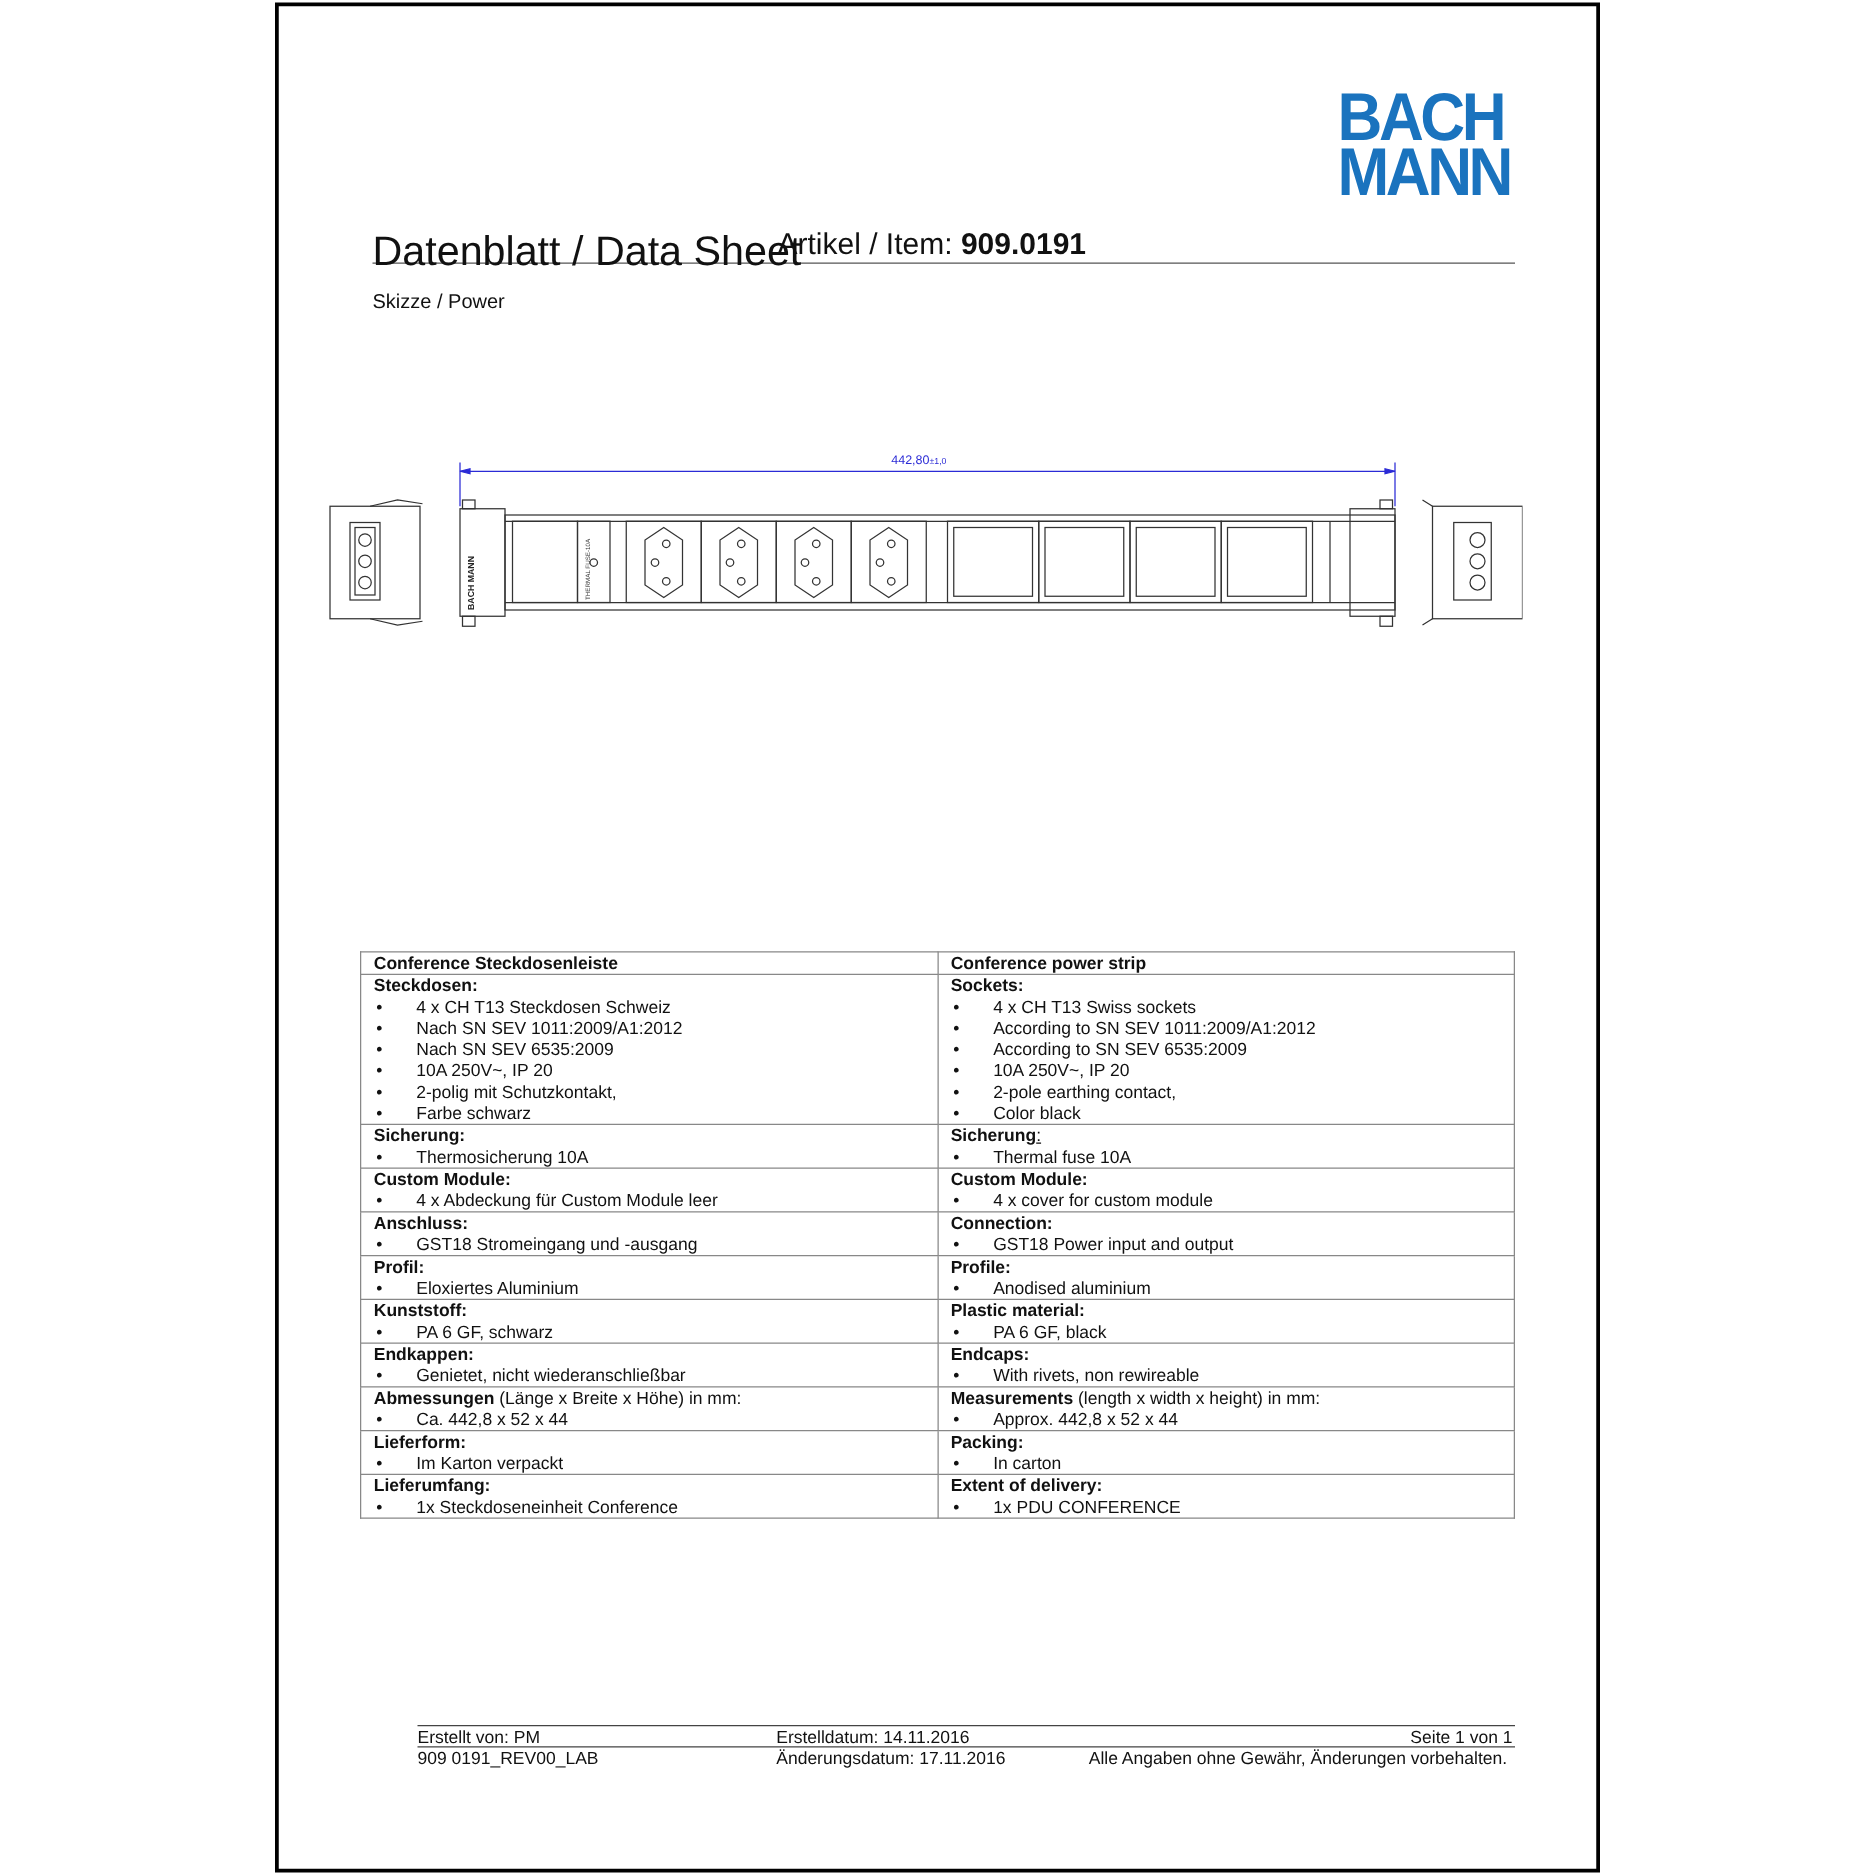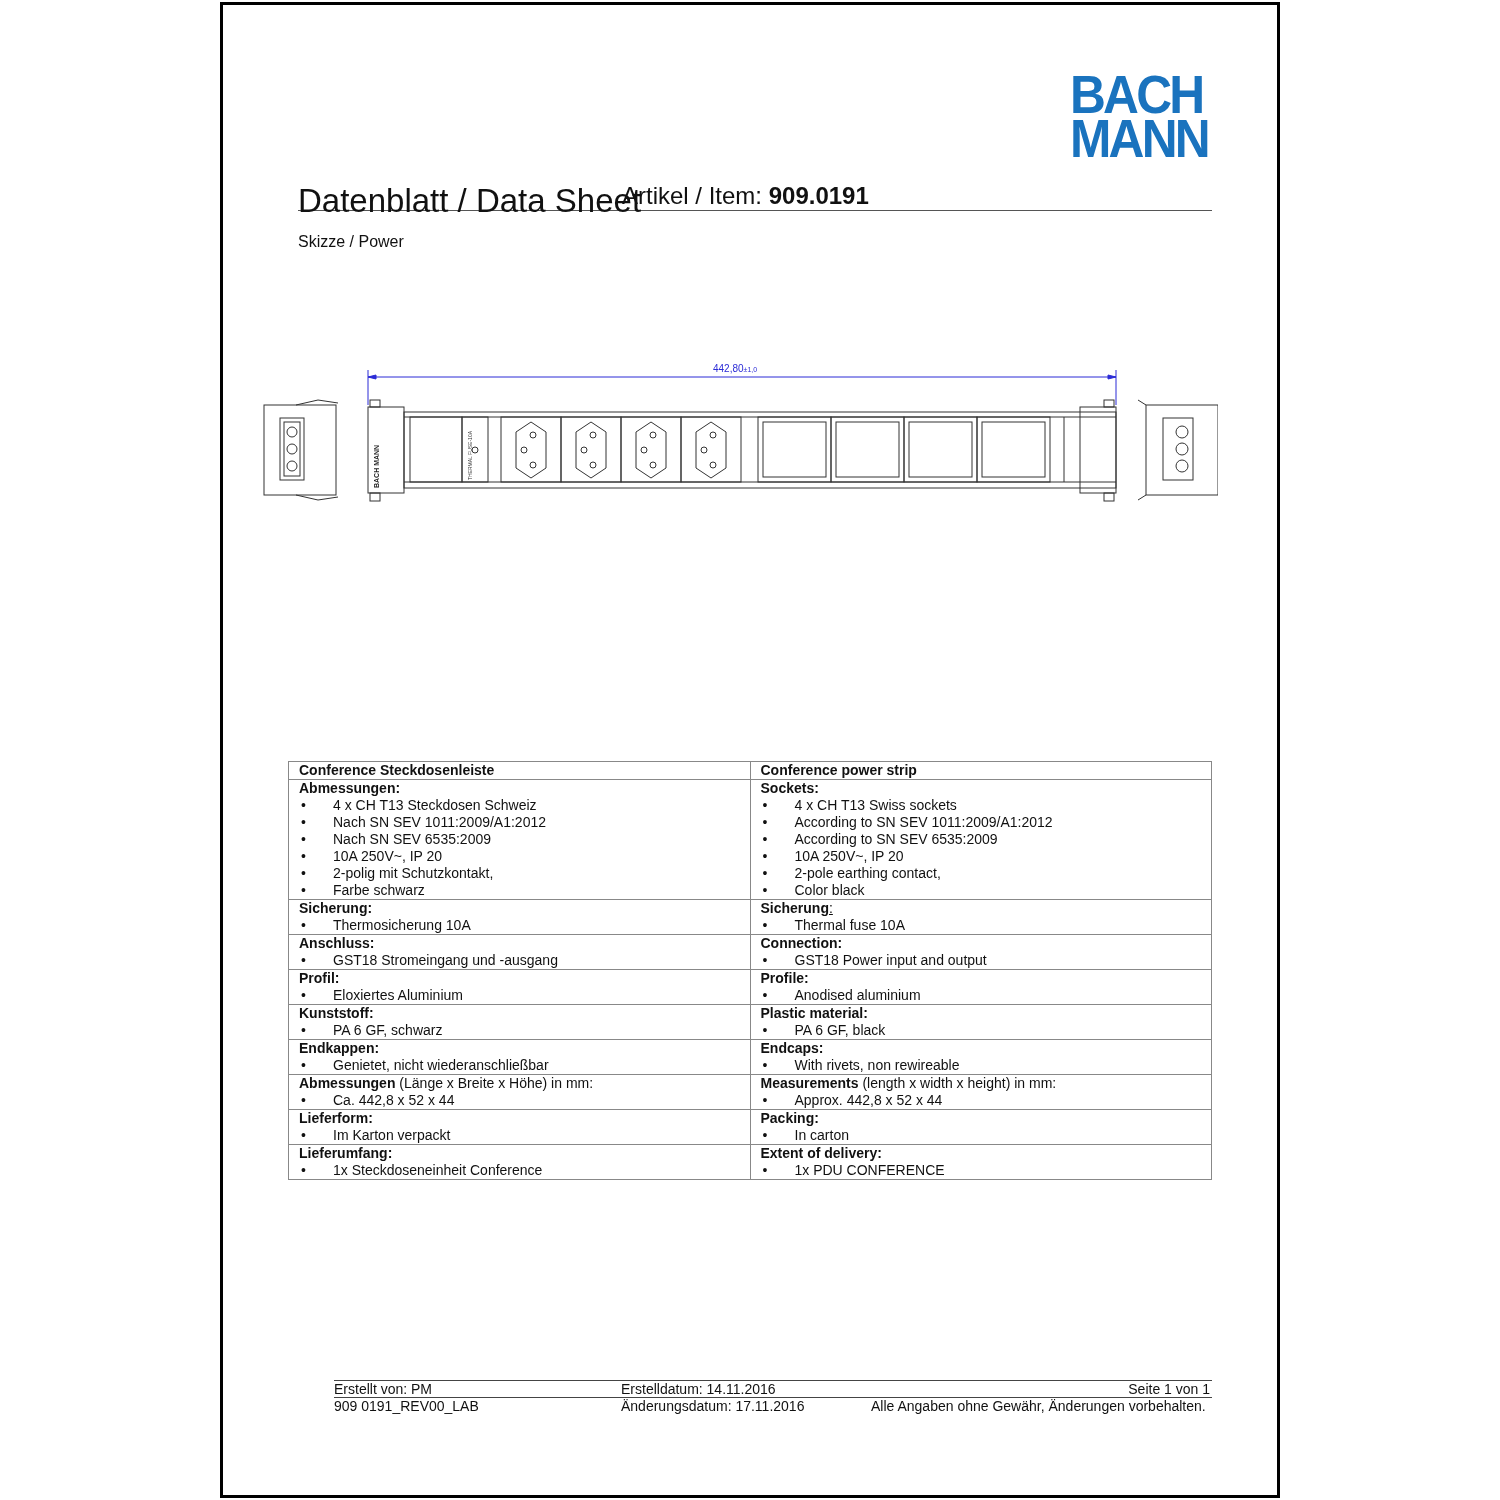--- a/index.html
+++ b/index.html
@@ -126,21 +126,21 @@
 </div>
 
 <table class="spec">
   <tbody id="spec-body">
     <tr>
       <td class="sec-title">Conference Steckdosenleiste</td>
       <td class="sec-title">Conference power strip</td>
     </tr>
   <tr>
         <td>
-          <div class="sec-title"><span>Abmessungen:</span></div>
+          <div class="sec-title"><span>Steckdosen:</span></div>
           <div class="bullet">
             <span class="dot">•</span>
             <span>4 x CH T13 Steckdosen Schweiz</span>
           </div>
           <div class="bullet">
             <span class="dot">•</span>
             <span>Nach SN SEV 1011:2009/A1:2012</span>
           </div>
           <div class="bullet">
             <span class="dot">•</span>
@@ -193,20 +193,36 @@
           <div class="bullet">
             <span class="dot">•</span>
             <span>Thermosicherung 10A</span>
           </div>
         </td>
         <td>
           <div class="sec-title"><span>Sicherung</span><span class="u">:</span></div>
           <div class="bullet">
             <span class="dot">•</span>
             <span>Thermal fuse 10A</span>
+          </div>
+        </td>
+      </tr>
+      <tr>
+        <td>
+          <div class="sec-title"><span>Custom Module:</span></div>
+          <div class="bullet">
+            <span class="dot">•</span>
+            <span>4 x Abdeckung für Custom Module leer</span>
+          </div>
+        </td>
+        <td>
+          <div class="sec-title"><span>Custom Module:</span></div>
+          <div class="bullet">
+            <span class="dot">•</span>
+            <span>4 x cover for custom module</span>
           </div>
         </td>
       </tr>
       <tr>
         <td>
           <div class="sec-title"><span>Anschluss:</span></div>
           <div class="bullet">
             <span class="dot">•</span>
             <span>GST18 Stromeingang und -ausgang</span>
           </div>

